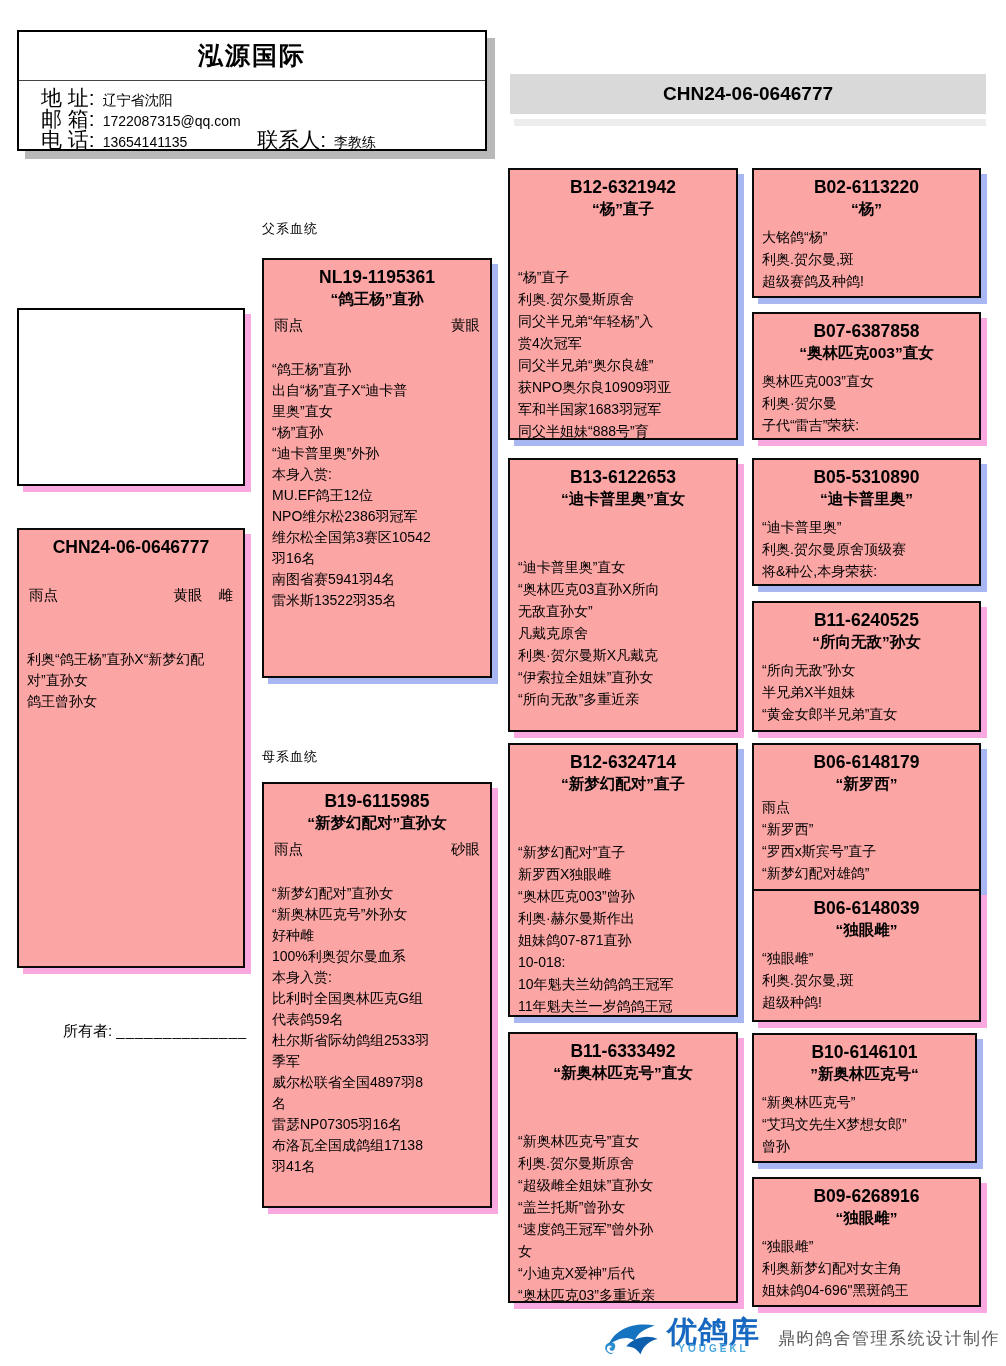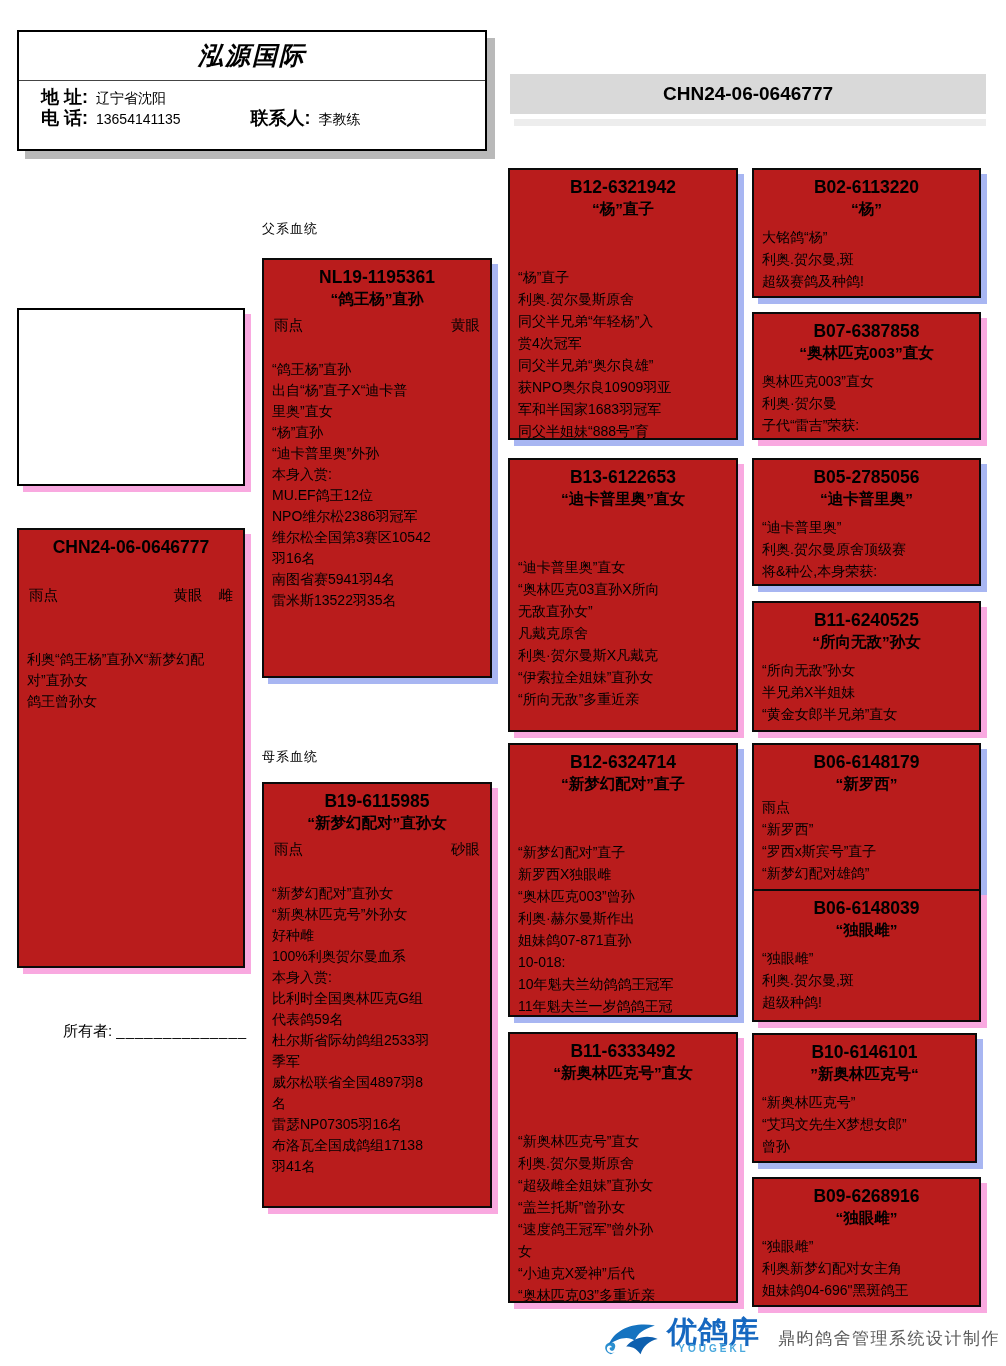--- a/index.html
+++ b/index.html
@@ -8,38 +8,38 @@
     font-family:"Liberation Sans", sans-serif; color:#000;
     -webkit-font-smoothing:antialiased;
   }
 
   
   .hdr {
     position:absolute; left:17px; top:30px; width:470px; height:121px;
     border:2px solid #000; background:#fff; box-shadow:8px 8px 0 #b9b9b9;
     box-sizing:border-box;
   }
-  .hdr-title { text-align:center; font-size:25px; font-weight:bold; padding-top:7px; letter-spacing:2px;font-style:italic; }
+  .hdr-title { text-align:center; font-size:25px; font-weight:bold; padding-top:7px; letter-spacing:2px; }
   .hdr-div { border-top:1px solid #444; margin-top:8px; }
   .hdr-rows { padding:6px 0 0 22px; font-size:14px; }
   .hdr-row { height:21px; line-height:21px; white-space:nowrap; }
-  .lbl { font-weight:bold; font-size:18px; margin-right:8px; }
+  .lbl { font-weight:normal; font-size:21px; margin-right:8px; }
   .lbl.contact { margin-left:66px; }
 
   
   .banner {
     position:absolute; left:510px; top:74px; width:476px; height:40px;
     background:#d9d9d9; text-align:center; line-height:40px;
     font-weight:bold; font-size:19px;
   }
   .banner-strip { position:absolute; left:514px; top:119px; width:472px; height:7px; background:#ededed; }
 
   
   .pbox {
-    position:absolute; border:2px solid #0a0a0a; background:#b91c1c;
+    position:absolute; border:2px solid #0a0a0a; background:#fca5a5;
     overflow:hidden; padding:6px 8px; box-sizing:border-box;
   }
   .pbox.blue { box-shadow:6px 6px 0 #a8b6f2; }
   .pbox.pink { box-shadow:6px 6px 0 #f9a9e0; }
   .ring  { text-align:center; font-weight:bold; font-size:17.5px; line-height:22px; white-space:nowrap; }
   .pname { text-align:center; font-weight:bold; font-size:15.5px; line-height:22px; white-space:nowrap; }
   .meta  { display:flex; justify-content:space-between; font-size:14.5px; line-height:20px; margin-top:5px; padding:0 2px; }
   .meta .right span { margin-left:16px; }
   .subject .meta { margin-top:27px; }
   .body { font-size:14px; line-height:21px; }
@@ -73,20 +73,23 @@
 <body>
 
 <div class="hdr">
   <div class="hdr-title">泓源国际</div>
   <div class="hdr-div"></div>
   <div class="hdr-rows">
     <div class="hdr-row">
       <span class="lbl">地 址:</span><span>辽宁省沈阳</span>
     </div>
     <div class="hdr-row">
+      <span class="lbl">邮 箱:</span><span>1722087315@qq.com</span>
+    </div>
+    <div class="hdr-row">
       <span class="lbl">电 话:</span><span>13654141135</span>
       <span class="lbl contact">联系人:</span><span>李教练</span>
     </div>
   </div>
 </div>
 
 <div class="banner">CHN24-06-0646777</div>
 <div class="banner-strip"></div>
 
 <div class="bloodline-label" style="left:262px; top:220px;">父系血统</div>
@@ -233,21 +236,21 @@
   <div class="ring">B07-6387858</div>
   <div class="pname">“奥林匹克003”直女</div>
   <div class="body lh22 gap-md">
       <div class="bl">奥林匹克003”直女</div>
       <div class="bl">利奥·贺尔曼</div>
       <div class="bl">子代“雷吉”荣获:</div>
     </div>
 </div>
 
 <div class="pbox blue" style="left:752px; top:458px; width:229px; height:128px;">
-  <div class="ring">B05-2785056</div>
+  <div class="ring">B05-5310890</div>
   <div class="pname">“迪卡普里奥”</div>
   <div class="body lh22 gap-md">
       <div class="bl">“迪卡普里奥”</div>
       <div class="bl">利奥.贺尔曼原舍顶级赛</div>
       <div class="bl">将&amp;种公,本身荣获:</div>
     </div>
 </div>
 
 <div class="pbox pink" style="left:752px; top:601px; width:229px; height:131px;">
   <div class="ring">B11-6240525</div>

